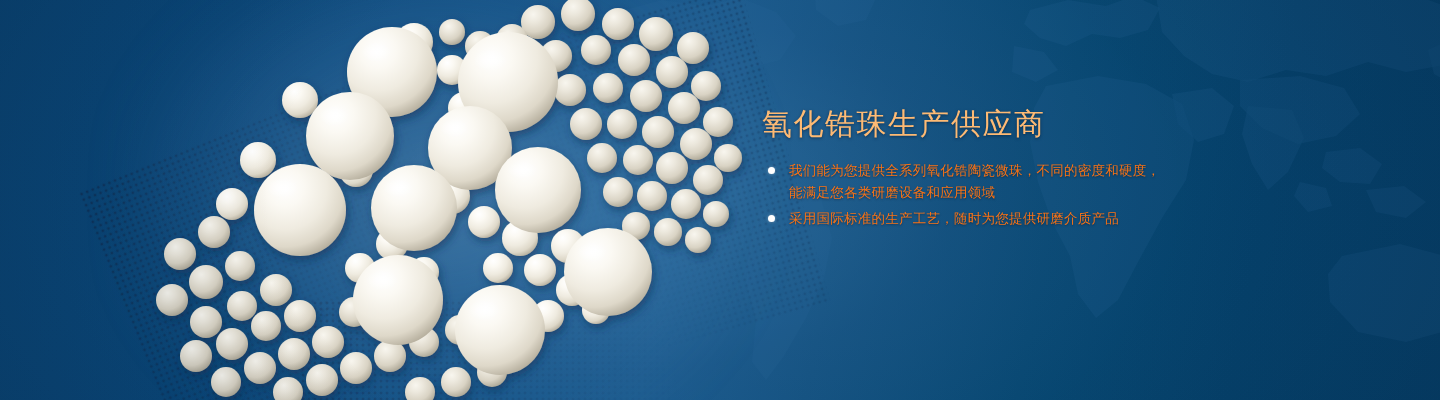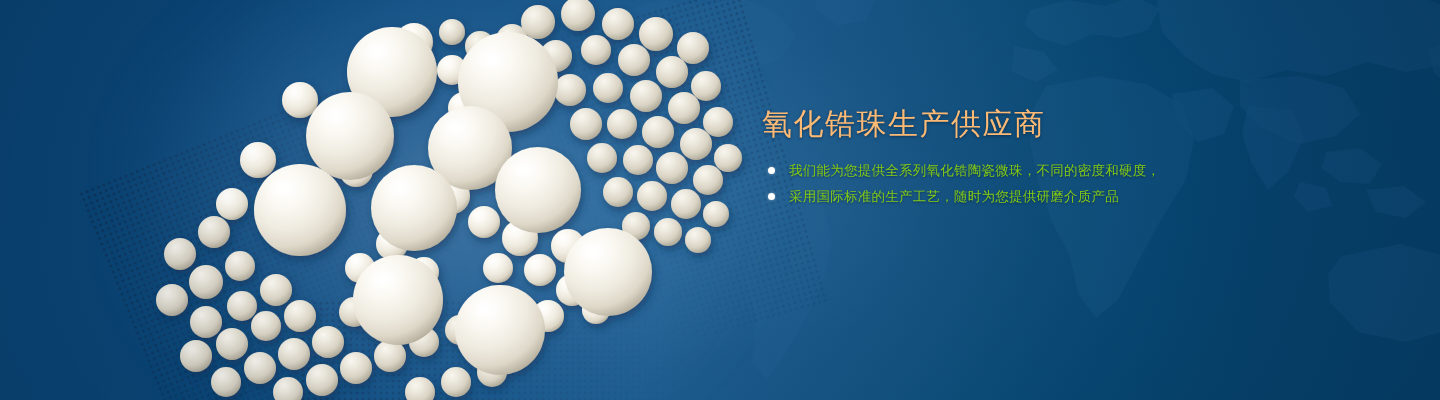--- a/index.html
+++ b/index.html
@@ -115,21 +115,21 @@
     white-space: nowrap;
   }
   .bullet-list {
     list-style: none;
     margin: 0; padding: 0;
   }
   .bullet-item {
     position: relative;
     padding-left: 27px;
     margin-bottom: 5px;
-    color: #84cc16;
+    color: #f97316;
     font-size: 13.5px;
     line-height: 21px;
     letter-spacing: 0.25px;
     text-shadow: 0 1px 2px rgba(0,18,40,0.5);
   }
   .bullet-item:last-child { margin-bottom: 0; }
   .bullet-dot {
     position: absolute;
     left: 6px; top: 7px;
     width: 7px; height: 7px;
@@ -342,20 +342,21 @@
   <div class="bg-vignette"></div>
 
   <div class="copy">
     <h1 class="headline">氧化锆珠生产供应商</h1>
 
     <ul class="bullet-list">
 
       <li class="bullet-item">
         <span class="bullet-dot"></span>
         <span class="bullet-line">我们能为您提供全系列氧化锆陶瓷微珠，不同的密度和硬度，</span>
+        <span class="bullet-line cont">能满足您各类研磨设备和应用领域</span>
       </li>
 
 
       <li class="bullet-item">
         <span class="bullet-dot"></span>
         <span class="bullet-line">采用国际标准的生产工艺，随时为您提供研磨介质产品</span>
       </li>
 
     </ul>
   </div>

